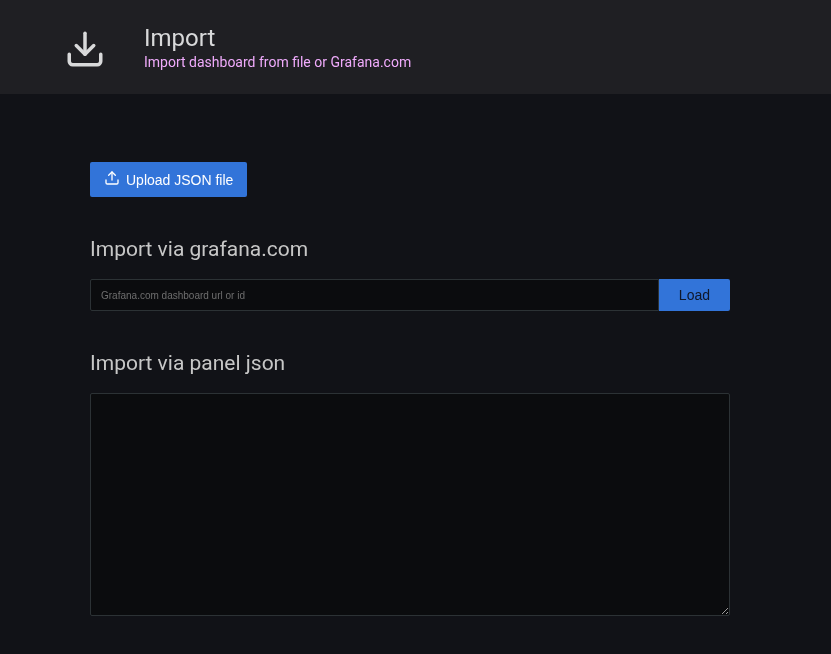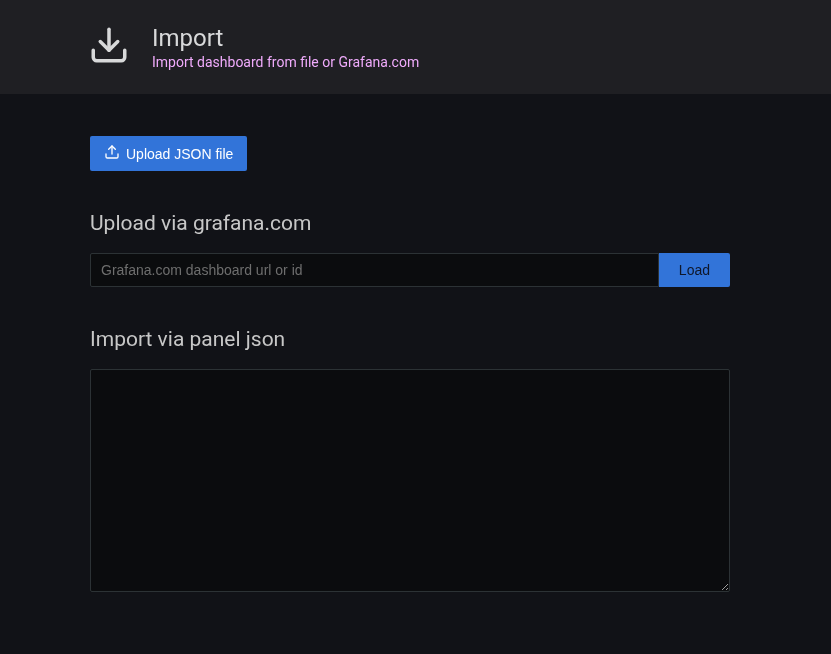--- a/index.html
+++ b/index.html
@@ -10,44 +10,45 @@
     body {
       background-color: #111217;
       font-family: -apple-system, BlinkMacSystemFont, "Segoe UI", Roboto, Helvetica, Arial, sans-serif;
       color: #d8d9da;
       width: 831px;
       height: 654px;
       overflow: hidden;
     }
     .header {
       background-color: #1f1f23;
-      padding: 24px 0 24px 88px;
+      padding: 24px 0 24px 64px;
       display: flex;
-      align-items: flex-start;
-      gap: 22px;
+      align-items: flex-end;
+      gap: 38px;
     }
     .header-icon {
       color: #d8d9da;
       display: flex;
       align-items: center;
       justify-content: center;
     }
     .header-text h1 {
       font-size: 24px;
       font-weight: 400;
       color: #d8d9da;
       margin-bottom: 2px;
     }
     .header-text p {
       font-size: 14px;
       color: #f0abfc;
       font-weight: 400;
     }
     .content {
-      padding: 42px 90px 0 90px;
+      padding: 20px 90px 0 90px;
+      margin-top: 48px;
     }
     .upload-btn {
       background-color: #3274d9;
       border: none;
       color: #ffffff;
       font-size: 14px;
       font-weight: 500;
       padding: 8px 14px;
       border-radius: 2px;
       cursor: pointer;
@@ -66,21 +67,21 @@
     }
     .input-row {
       display: flex;
       width: 640px;
     }
     .text-input {
       flex: 1;
       background-color: #0b0c0e;
       border: 1px solid #2c3235;
       color: #d8d9da;
-      font-size: 14px;
+      font-size: 10px;
       padding: 8px 10px;
       border-radius: 2px 0 0 2px;
       outline: none;
     }
     .text-input::placeholder {
       color: #6e6e6e;
     }
     .load-btn {
       background-color: #3274d9;
       border: none;
@@ -128,21 +129,21 @@
       <svg width="16" height="16" viewBox="0 0 24 24" fill="none" stroke="currentColor" stroke-width="2" stroke-linecap="round" stroke-linejoin="round">
         <path d="M21 15v4a2 2 0 0 1-2 2H5a2 2 0 0 1-2-2v-4"></path>
         <polyline points="17 8 12 3 7 8"></polyline>
         <line x1="12" y1="3" x2="12" y2="15"></line>
       </svg>
     </span>
     <span>Upload JSON file</span>
   </button>
 
   <div class="section">
-    <h2 class="section-title">Upload via grafana.com</h2>
+    <h2 class="section-title">Import via grafana.com</h2>
     <div class="input-row">
       <input type="text" class="text-input" placeholder="Grafana.com dashboard url or id" style="">
       <button class="load-btn">Load</button>
     </div>
   </div>
 
   <div class="section">
     <h2 class="section-title">Import via panel json</h2>
     <textarea class="json-textarea" style=""></textarea>
   </div>

